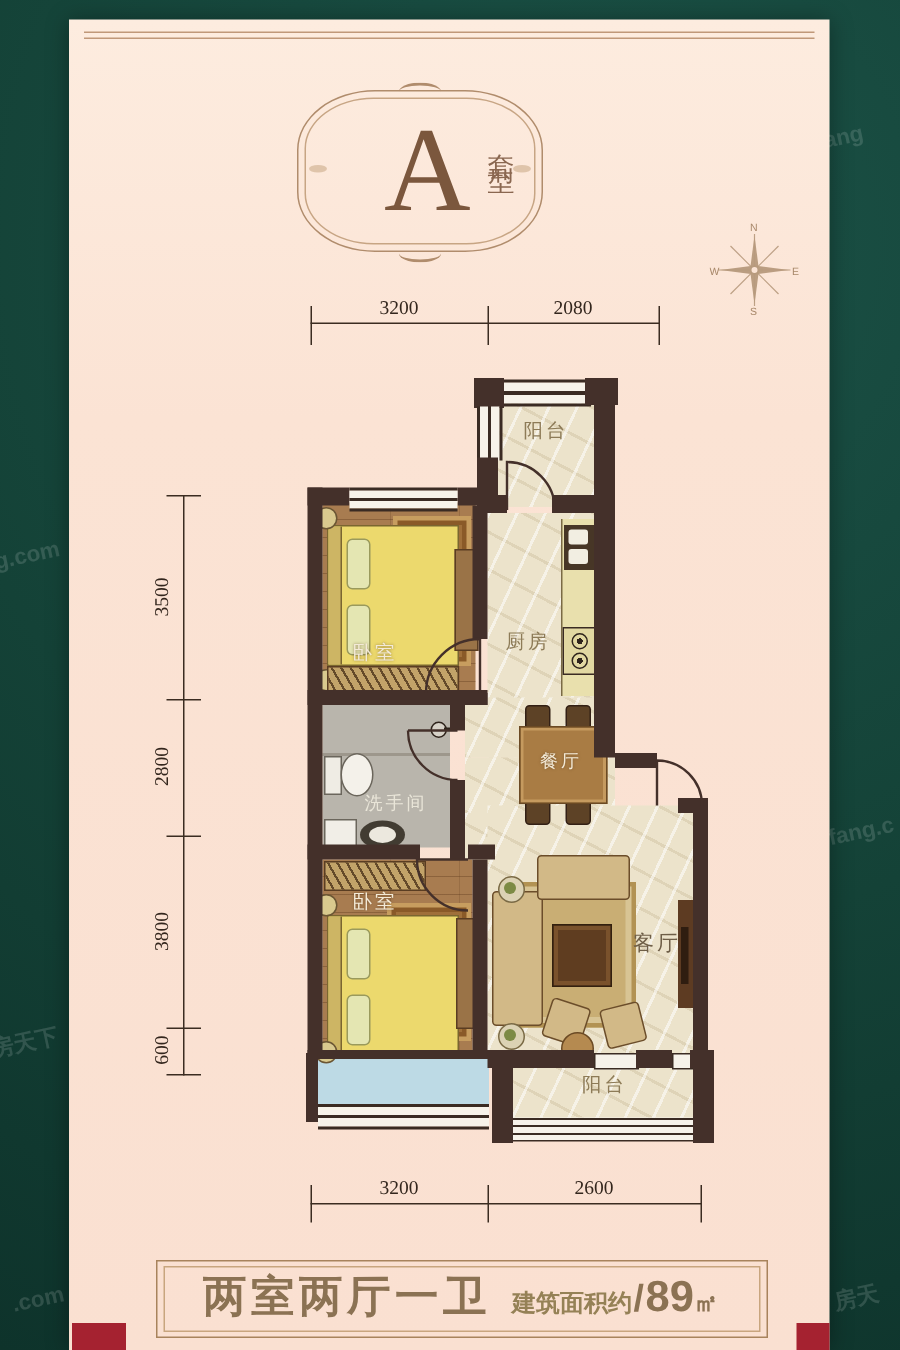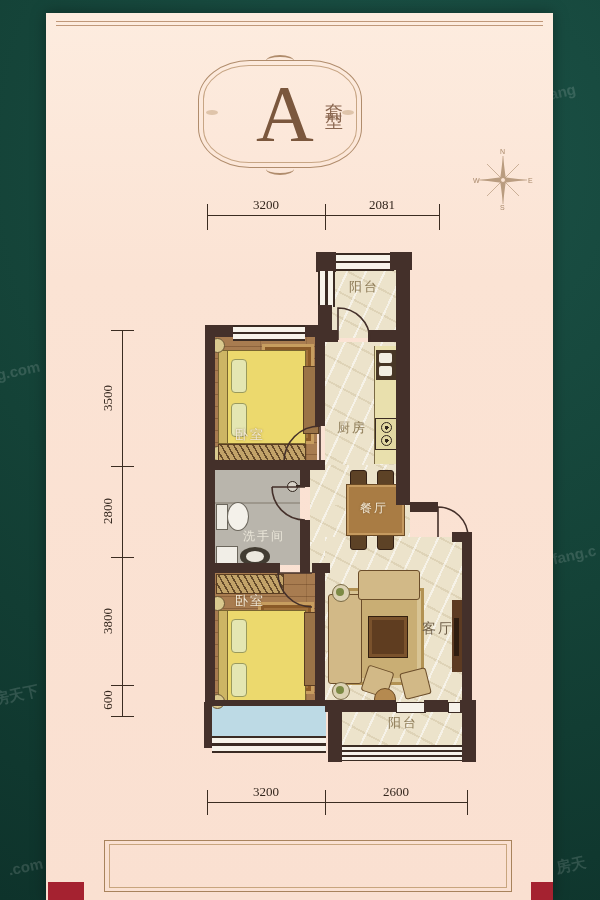--- a/index.html
+++ b/index.html
@@ -130,21 +130,21 @@
       <text x="0" y="35" font-size="7" fill="#a8886a">W</text>
       <text x="55" y="35" font-size="7" fill="#a8886a">E</text>
     </svg>
   </div>
 
   <div class="dline" style="left:207px;top:215px;width:233px;height:1px"></div>
   <div class="dline" style="left:207px;top:204px;width:1px;height:26px"></div>
   <div class="dline" style="left:325px;top:204px;width:1px;height:26px"></div>
   <div class="dline" style="left:439px;top:204px;width:1px;height:26px"></div>
   <div class="dlab" style="left:216px;top:197px">3200</div>
-  <div class="dlab" style="left:332px;top:197px">2081</div>
+  <div class="dlab" style="left:332px;top:197px">2080</div>
 
   <div class="dline" style="left:122px;top:330px;width:1px;height:387px"></div>
   <div class="dline" style="left:111px;top:330px;width:23px;height:1px"></div>
   <div class="dline" style="left:111px;top:466px;width:23px;height:1px"></div>
   <div class="dline" style="left:111px;top:557px;width:23px;height:1px"></div>
   <div class="dline" style="left:111px;top:685px;width:23px;height:1px"></div>
   <div class="dline" style="left:111px;top:716px;width:23px;height:1px"></div>
   <div class="dlabv" style="left:77px;top:391px">3500</div>
   <div class="dlabv" style="left:77px;top:504px">2800</div>
   <div class="dlabv" style="left:77px;top:614px">3800</div>
@@ -283,20 +283,27 @@
   <div class="rlabel dark" style="left:352px;top:428px">厨房</div>
   <div class="rlabel lite" style="left:374px;top:508px;font-size:12px">餐厅</div>
   <div class="rlabel" style="left:264px;top:536px;font-size:12px;color:#e9e5d8">洗手间</div>
   <div class="rlabel lite" style="left:250px;top:601px">卧室</div>
   <div class="rlabel darker" style="left:438px;top:629px;font-size:14px">客厅</div>
   <div class="rlabel dark" style="left:403px;top:723px">阳台</div>
 
   <div class="fframe1"></div>
   <div class="fframe2"></div>
   <div class="fcontent">
+    <span class="ftitle">两室两厅一卫</span>
+    <span class="farea">
+      <span class="falab">建筑面积约</span>
+      <span class="fsep">/</span>
+      <span class="fval">89</span>
+      <span class="funit">㎡</span>
+    </span>
   </div>
 
   <div class="redblock" style="left:48px;top:882px;width:36px;height:18px"></div>
   <div class="redblock" style="left:531px;top:882px;width:22px;height:18px"></div>
   <span class="wm" style="left:8px;top:858px">.com</span>
   <span class="wm" style="left:556px;top:856px">房天</span>
 
 </div>
 
 </body></html>

